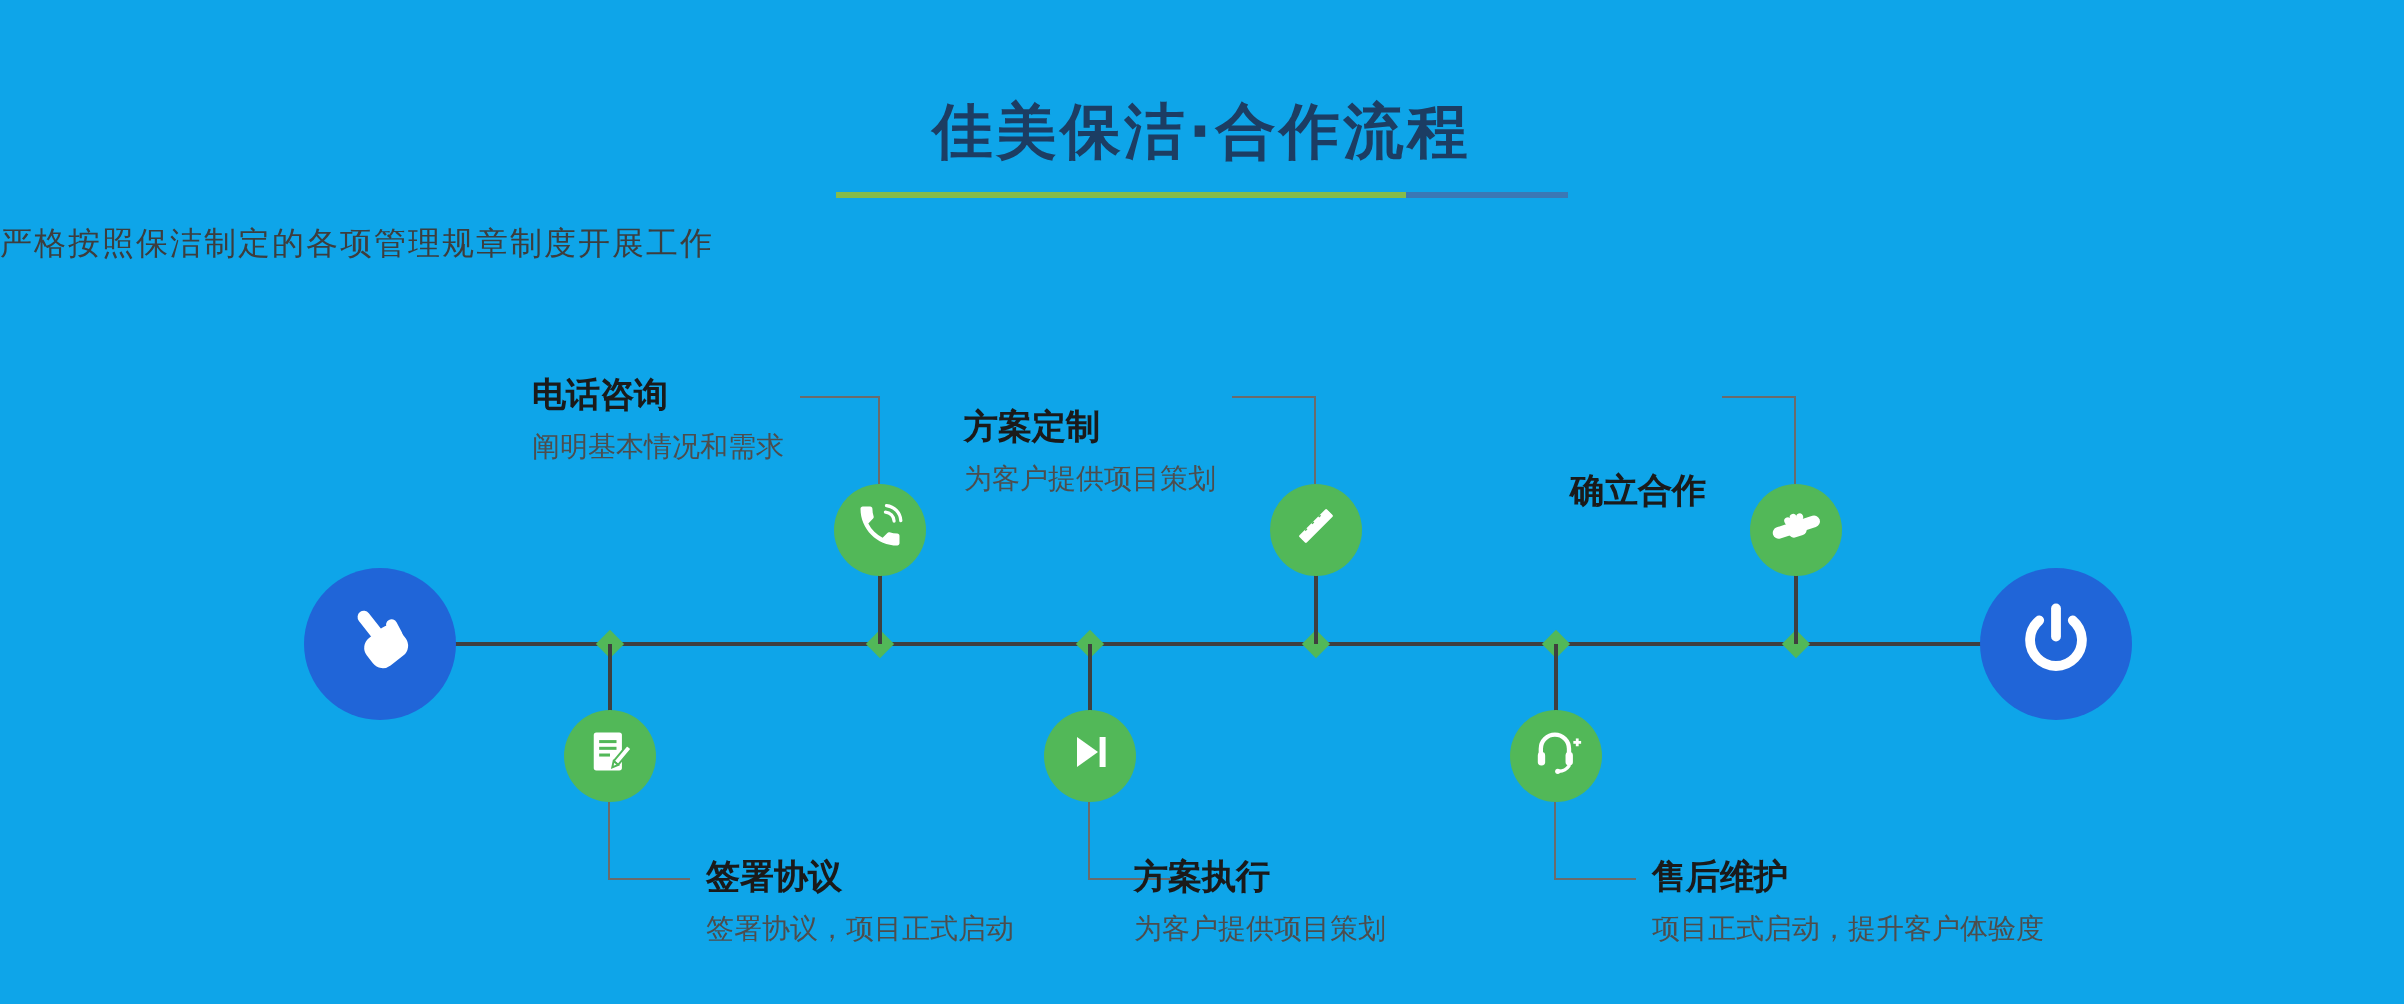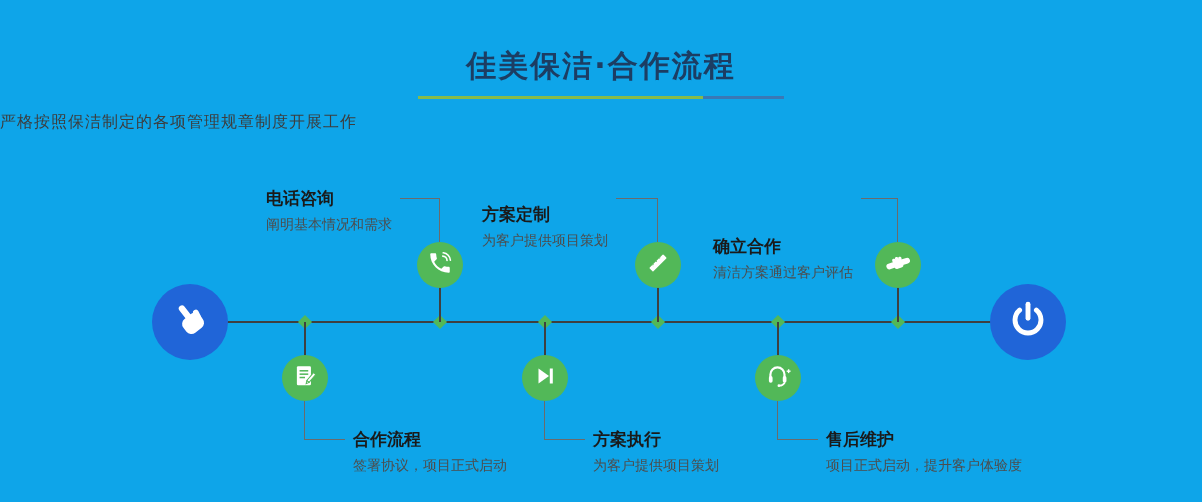--- a/index.html
+++ b/index.html
@@ -44,21 +44,21 @@
   .h-t3 { left:861px; top:198px; width:37px; } .v-t3 { left:897px; top:198px; height:44px; }
   .v-b1 { left:304px; top:401px; height:39px; } .h-b1 { left:304px; top:439px; width:41px; }
   .v-b2 { left:544px; top:401px; height:39px; } .h-b2 { left:544px; top:439px; width:41px; }
   .v-b3 { left:777px; top:401px; height:39px; } .h-b3 { left:777px; top:439px; width:41px; }
 
   
   .label-block { position:absolute; }
   .lb-top { text-align:left; }
   .lb-bot { text-align:left; }
   .lb-t1 { right:810px; top:187px; } .lb-t2 { right:594px; top:203px; } .lb-t3 { right:349px; top:187px;margin-top:48px; }
-  .lb-b1 { left:353px; top:428px; }  .lb-b2 { left:593px; top:428px; }  .lb-b3 { left:826px; top:428px; }
+  .lb-b1 { left:353px; top:428px; }  .lb-b2 { left:567px; top:428px; }  .lb-b3 { left:826px; top:428px; }
   .step-title { font-size:17px; font-weight:700; color:#1a1a1a; line-height:22px; white-space:nowrap; }
   .step-desc  { font-size:14px; color:#4d4d4d; margin-top:6px; line-height:18px; white-space:nowrap; }
 </style>
 </head>
 <body>
 
 <div class="canvas">
 
   <div class="title">佳美保洁·合作流程</div>
   <div class="title-underline">
@@ -154,41 +154,40 @@
           <circle cx="12" cy="8.1" r="1.5"></circle>
           <circle cx="14.7" cy="8.8" r="1.5"></circle>
         </g>
       </svg>
     </span>
   </div>
   <div class="hline h-t3"></div>
   <div class="vline v-t3"></div>
   <div class="label-block lb-top lb-t3">
     <div class="step-title">确立合作</div>
-    <div class="step-desc">清洁方案通过客户评估</div>
   </div>
 
   <div class="step-circle c-bot1">
     <span>
       <svg viewBox="0 0 24 24" width="26" height="26">
         <rect x="4.5" y="3" width="13" height="17.5" rx="1.2" fill="#fff"></rect>
         <rect x="7" y="6.5" width="8" height="1.4" fill="#52b858"></rect>
         <rect x="7" y="9.6" width="8" height="1.4" fill="#52b858"></rect>
         <rect x="7" y="12.7" width="5" height="1.4" fill="#52b858"></rect>
         <g transform="rotate(40 16.8 14.5)">
           <rect x="15.5" y="8.2" width="2.7" height="9.6" rx="0.6" fill="#fff" stroke="#52b858" stroke-width="0.9"></rect>
           <path d="M15.5 17.8l1.35 2.6 1.35-2.6z" fill="#fff" stroke="#52b858" stroke-width="0.9"></path>
         </g>
       </svg>
     </span>
   </div>
   <div class="vline v-b1"></div>
   <div class="hline h-b1"></div>
   <div class="label-block lb-bot lb-b1">
-    <div class="step-title">合作流程</div>
+    <div class="step-title">签署协议</div>
     <div class="step-desc">签署协议，项目正式启动</div>
   </div>
 
   <div class="step-circle c-bot2">
     <span>
       <svg viewBox="0 0 24 24" width="24" height="24">
         <path d="M5.5 4.5l10.5 7.5-10.5 7.5z" fill="#fff"></path>
         <rect x="16.8" y="4.5" width="3" height="15" fill="#fff"></rect>
       </svg>
     </span>

